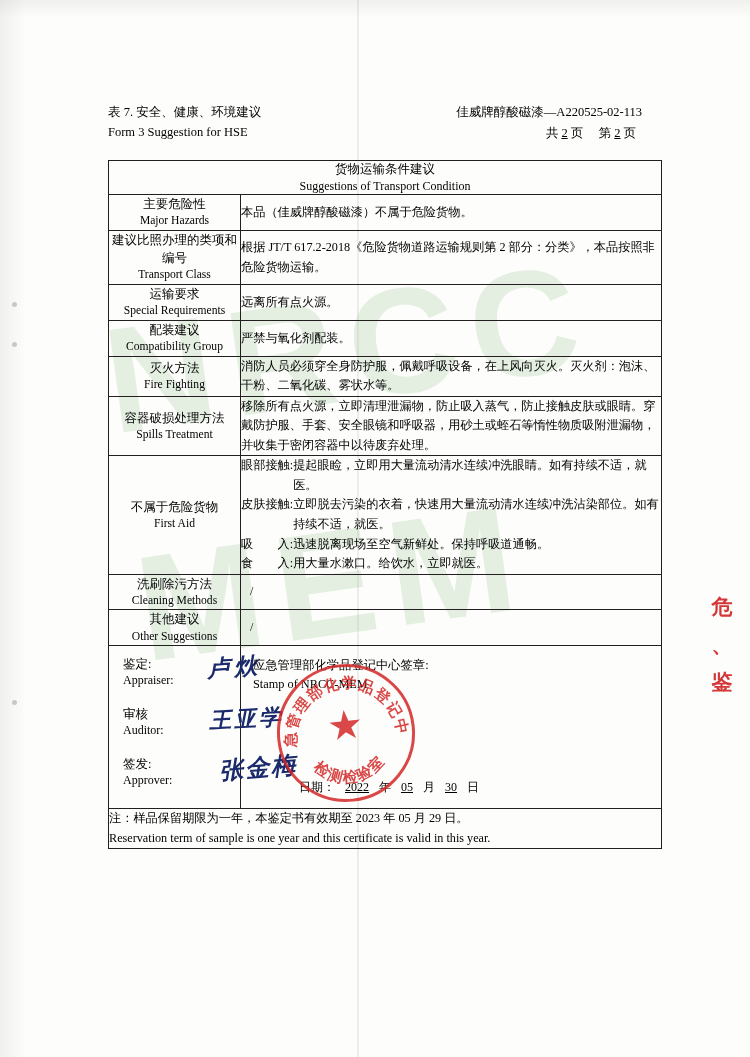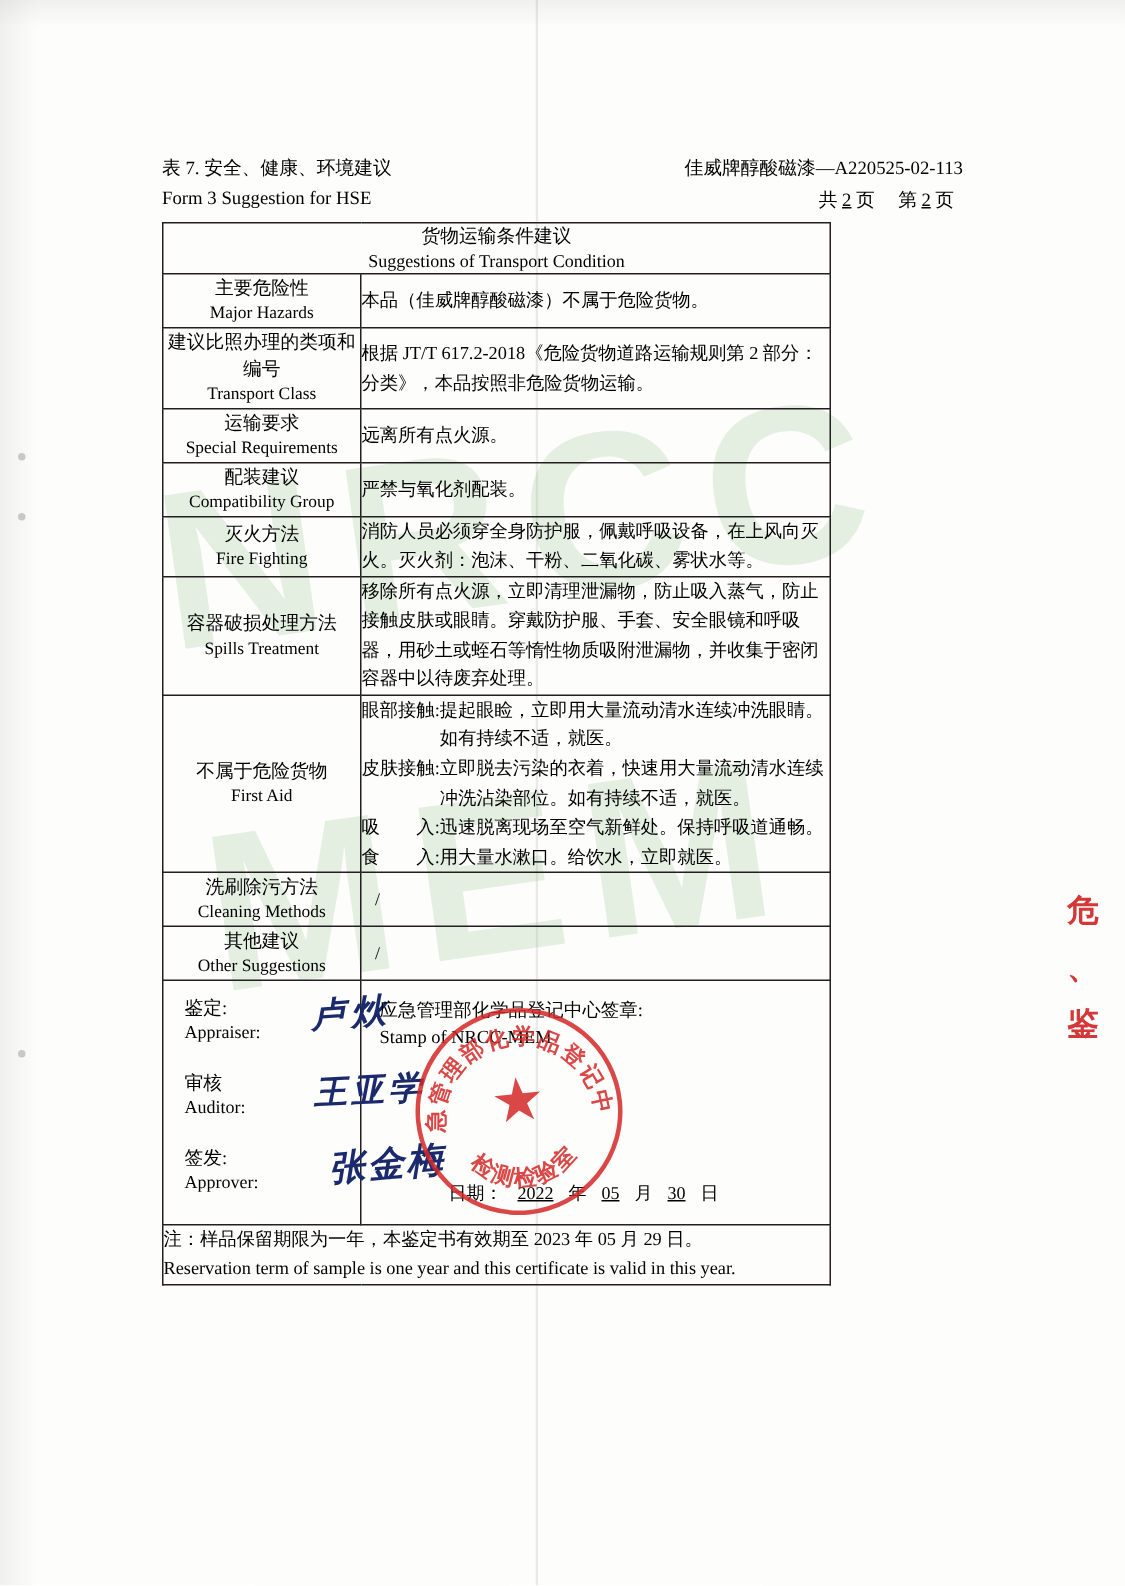--- a/index.html
+++ b/index.html
@@ -90,22 +90,22 @@
     margin-top: 4px;
     text-align: right;
     padding-right: 6px;
   }
   .uline { text-decoration: underline; padding: 0 3px; }
 
   
   .tbl {
     position: absolute;
     left: 108px;
-    top: 148px;
-    width: 446px;
+    top: 160px;
+    width: 554px;
     border: 1px solid #231f20;
     border-collapse: collapse;
     z-index: 2;
     background: transparent;
   }
   .tbl td {
     border: 1px solid #231f20;
     vertical-align: middle;
     padding: 0;
   }

